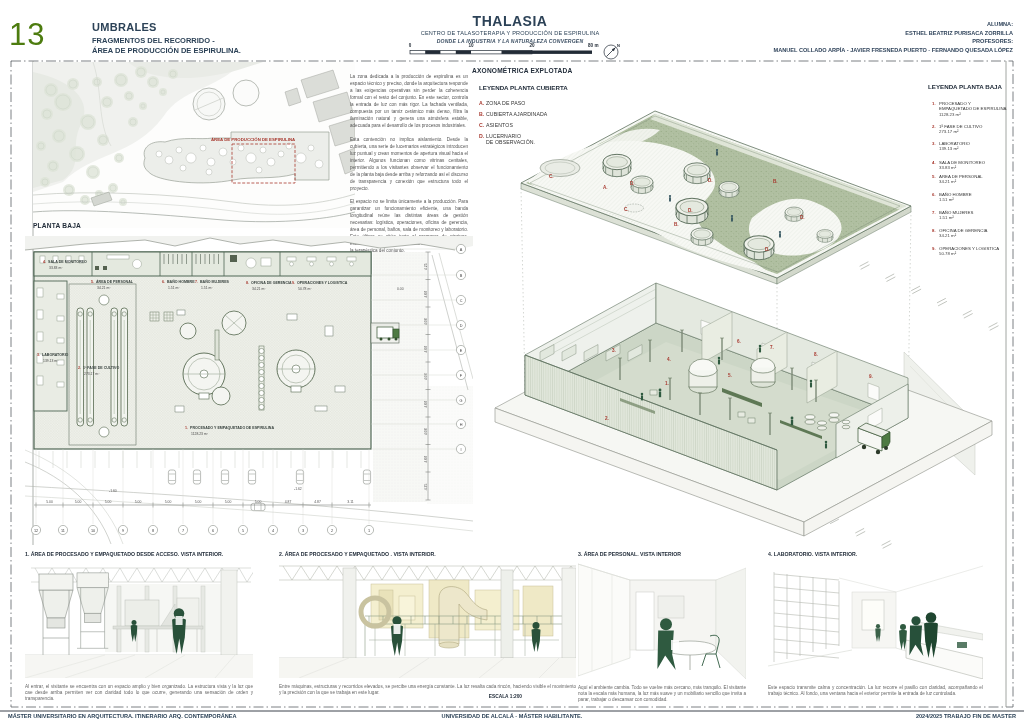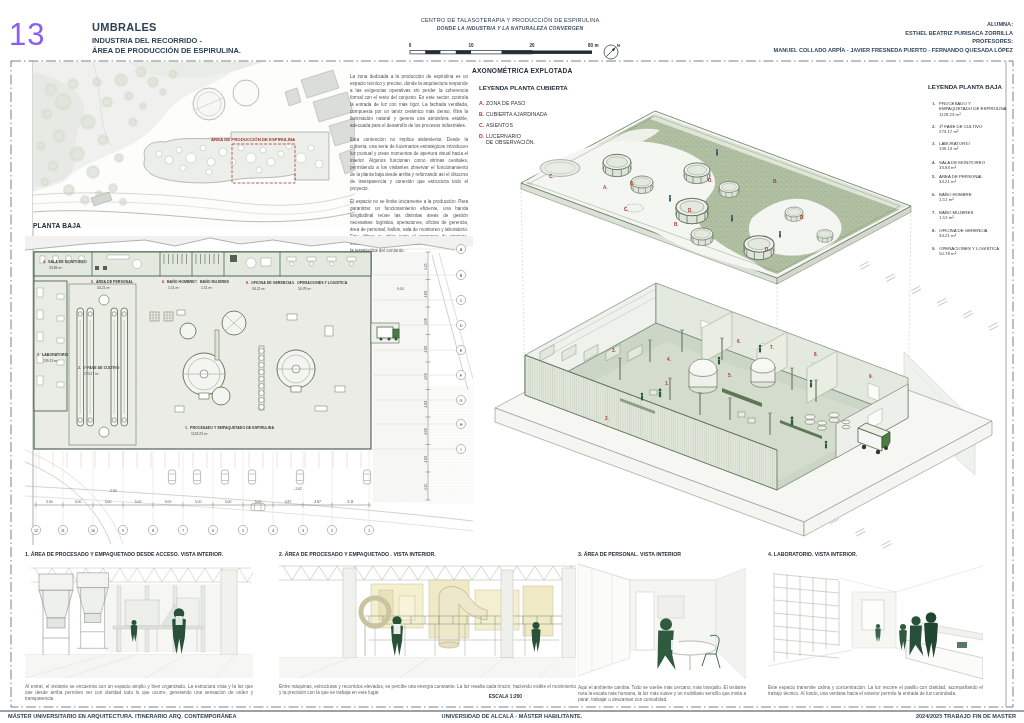--- a/index.html
+++ b/index.html
@@ -1,21 +1,21 @@
 <!DOCTYPE html>
 <html><head>
 <meta charset="utf-8">
 <style>
 * { margin:0; padding:0; box-sizing:border-box; }
 html,body { width:1024px; height:723px; background:#ffffff; overflow:hidden; }
 body { font-family:"Liberation Sans", sans-serif; color:#2c4257; position:relative; }
 .abs { position:absolute; }
 .sheet { position:absolute; left:0; top:0; width:1024px; height:723px; background:#fff; }
 
-.sheet-num { position:absolute; left:9px; top:17px; font-size:31px; font-weight:400; color:#8b5cf6; letter-spacing:1px; }
+.sheet-num { position:absolute; left:9px; top:17px; font-size:31px; font-weight:400; color:#4d7c0f; letter-spacing:1px; }
 .series { position:absolute; left:92px; top:21px; }
 .series .s1 { font-size:11px; font-weight:bold; letter-spacing:0.3px; }
 .series .s2 { font-size:7.5px; font-weight:bold; margin-top:2.5px; }
 .series .s3 { font-size:7.5px; font-weight:bold; margin-top:1px; }
 .center-title { position:absolute; left:380px; top:15px; width:260px; text-align:center; }
 .center-title .t1 { font-size:14px; line-height:13px; font-weight:bold; letter-spacing:0.5px; }
 .center-title .t2 { font-size:5.6px; line-height:6.3px; margin-top:2px; letter-spacing:0.2px; }
 .center-title .t3 { font-size:5.1px; line-height:5.6px; font-weight:bold; font-style:italic; margin-top:2.5px; letter-spacing:0.2px; color:#3c4f63; }
 .scalebar { position:absolute; left:400px; top:40px; }
 .north { position:absolute; left:600px; top:41px; }
@@ -61,24 +61,25 @@
 .northn { font-size:4px; font-weight:bold; fill:#222b36; }
 </style>
 </head>
 <body>
 
 <div class="sheet">
 
   <div class="sheet-num">13</div>
   <div class="series">
     <div class="s1">UMBRALES</div>
-    <div class="s2">INDUSTRIA DEL RECORRIDO -</div>
+    <div class="s2">FRAGMENTOS DEL RECORRIDO -</div>
     <div class="s3">ÁREA DE PRODUCCIÓN DE ESPIRULINA.</div>
   </div>
   <div class="center-title">
+    <div class="t1">THALASIA</div>
     <div class="t2">CENTRO DE TALASOTERAPIA Y PRODUCCIÓN DE ESPIRULINA</div>
     <div class="t3">DONDE LA INDUSTRIA Y LA NATURALEZA CONVERGEN</div>
   </div>
   <svg class="scalebar" width="230" height="18" viewBox="0 0 230 18">
       <text x="10" y="7" class="sbl" text-anchor="middle">0</text>
       <text x="71" y="7" class="sbl" text-anchor="middle">10</text>
       <text x="132" y="7" class="sbl" text-anchor="middle">20</text>
       <text x="188" y="7" class="sbl" text-anchor="start">80 m</text>
       <rect x="10" y="10.5" width="122" height="3.4" fill="#ffffff" stroke="#222b36" stroke-width="0.7"></rect>
       <rect x="25.2" y="10.5" width="15.2" height="3.4" fill="#222b36"></rect>

